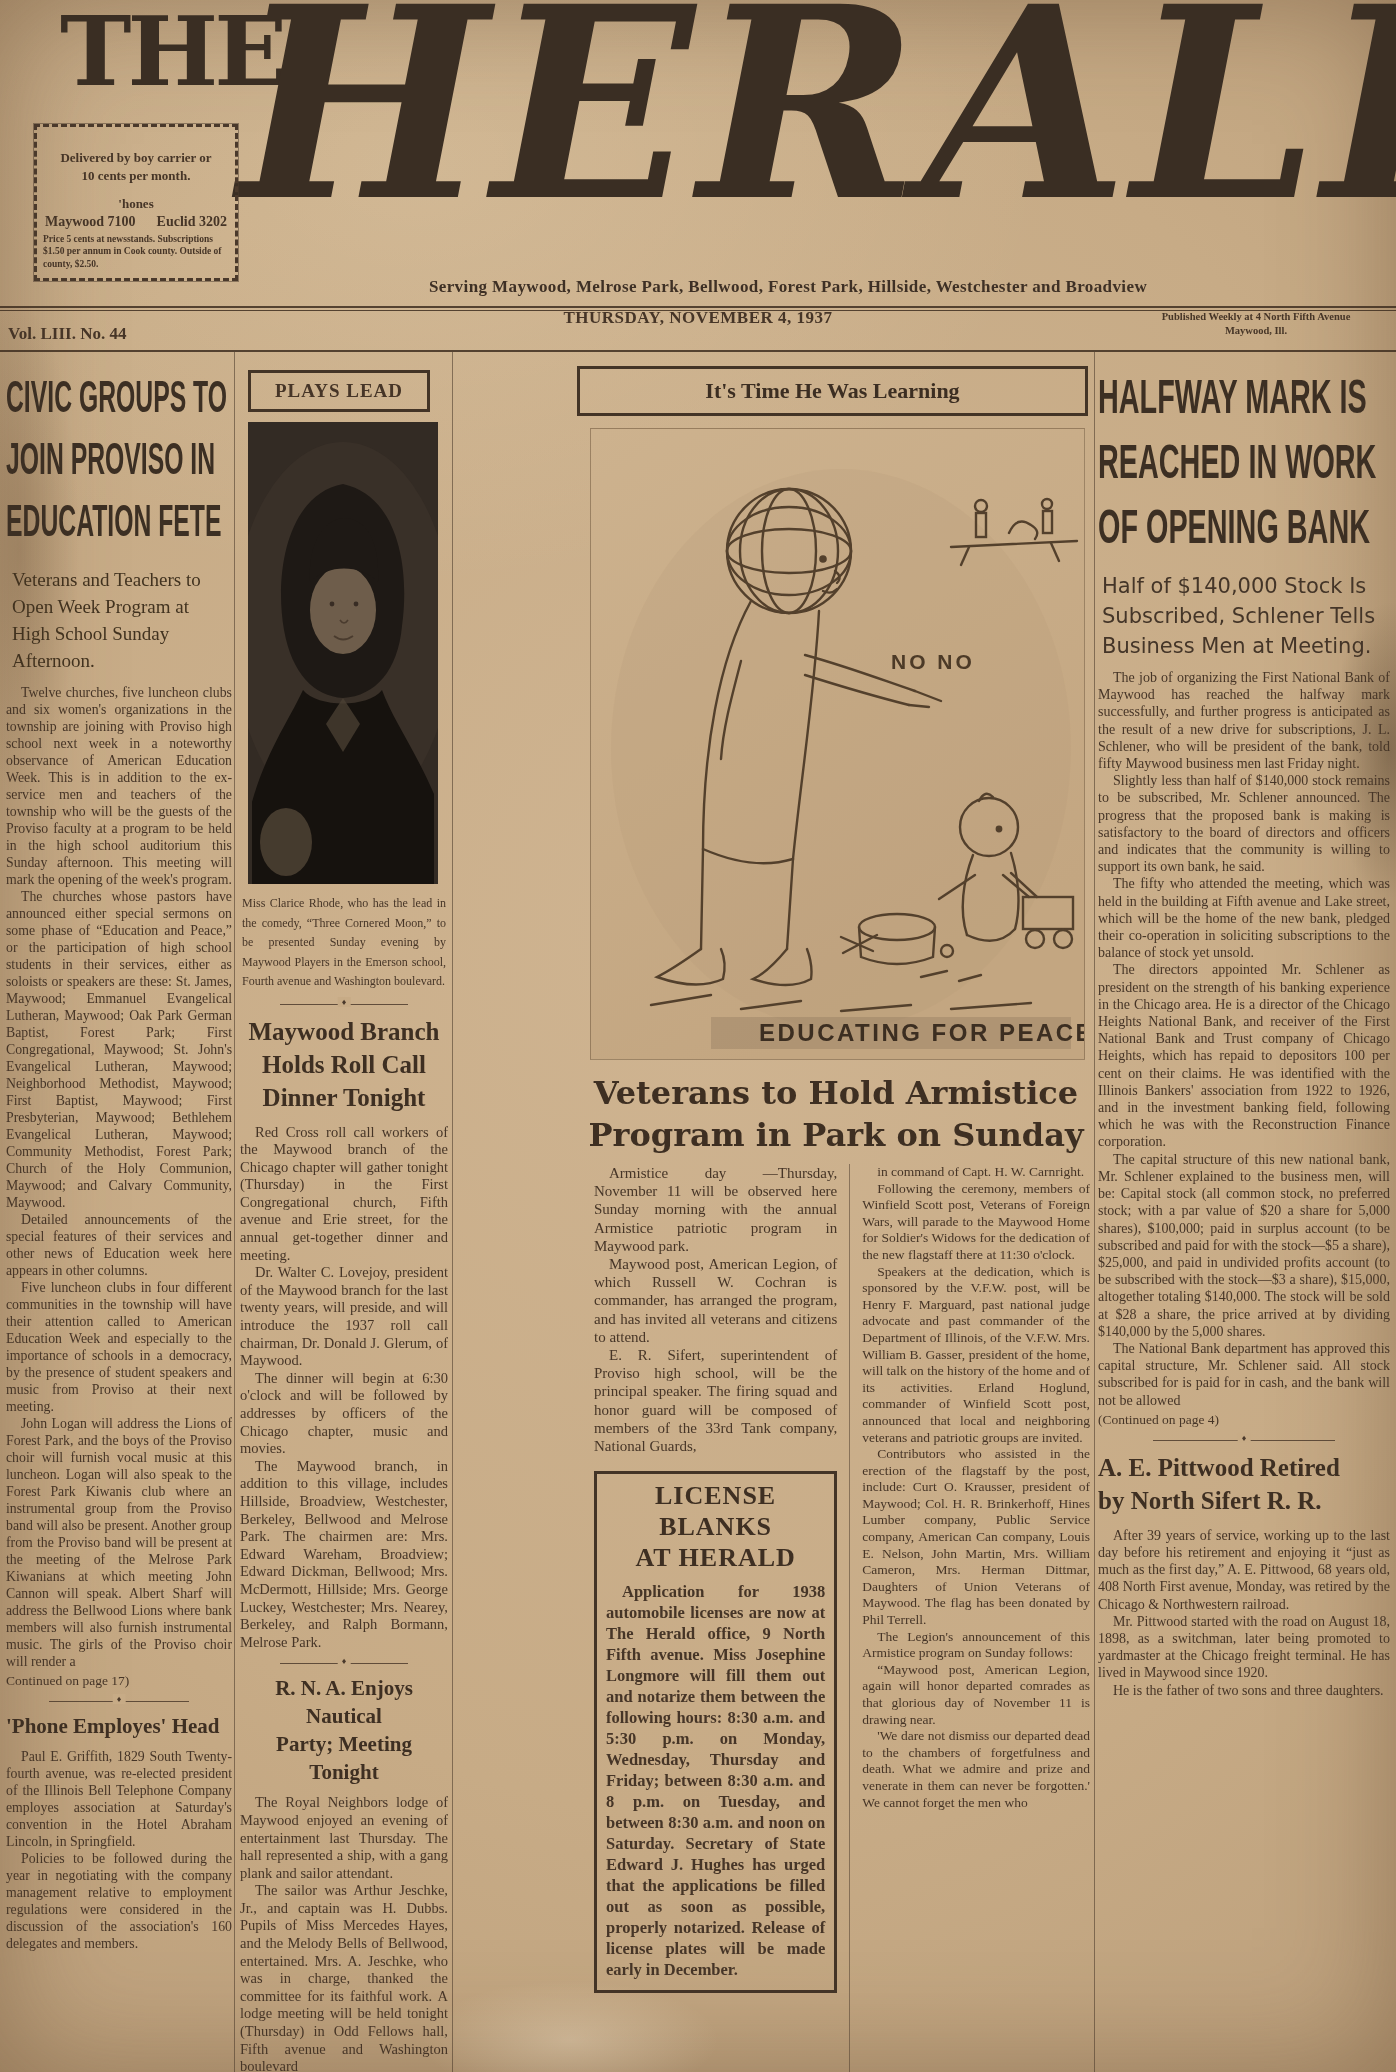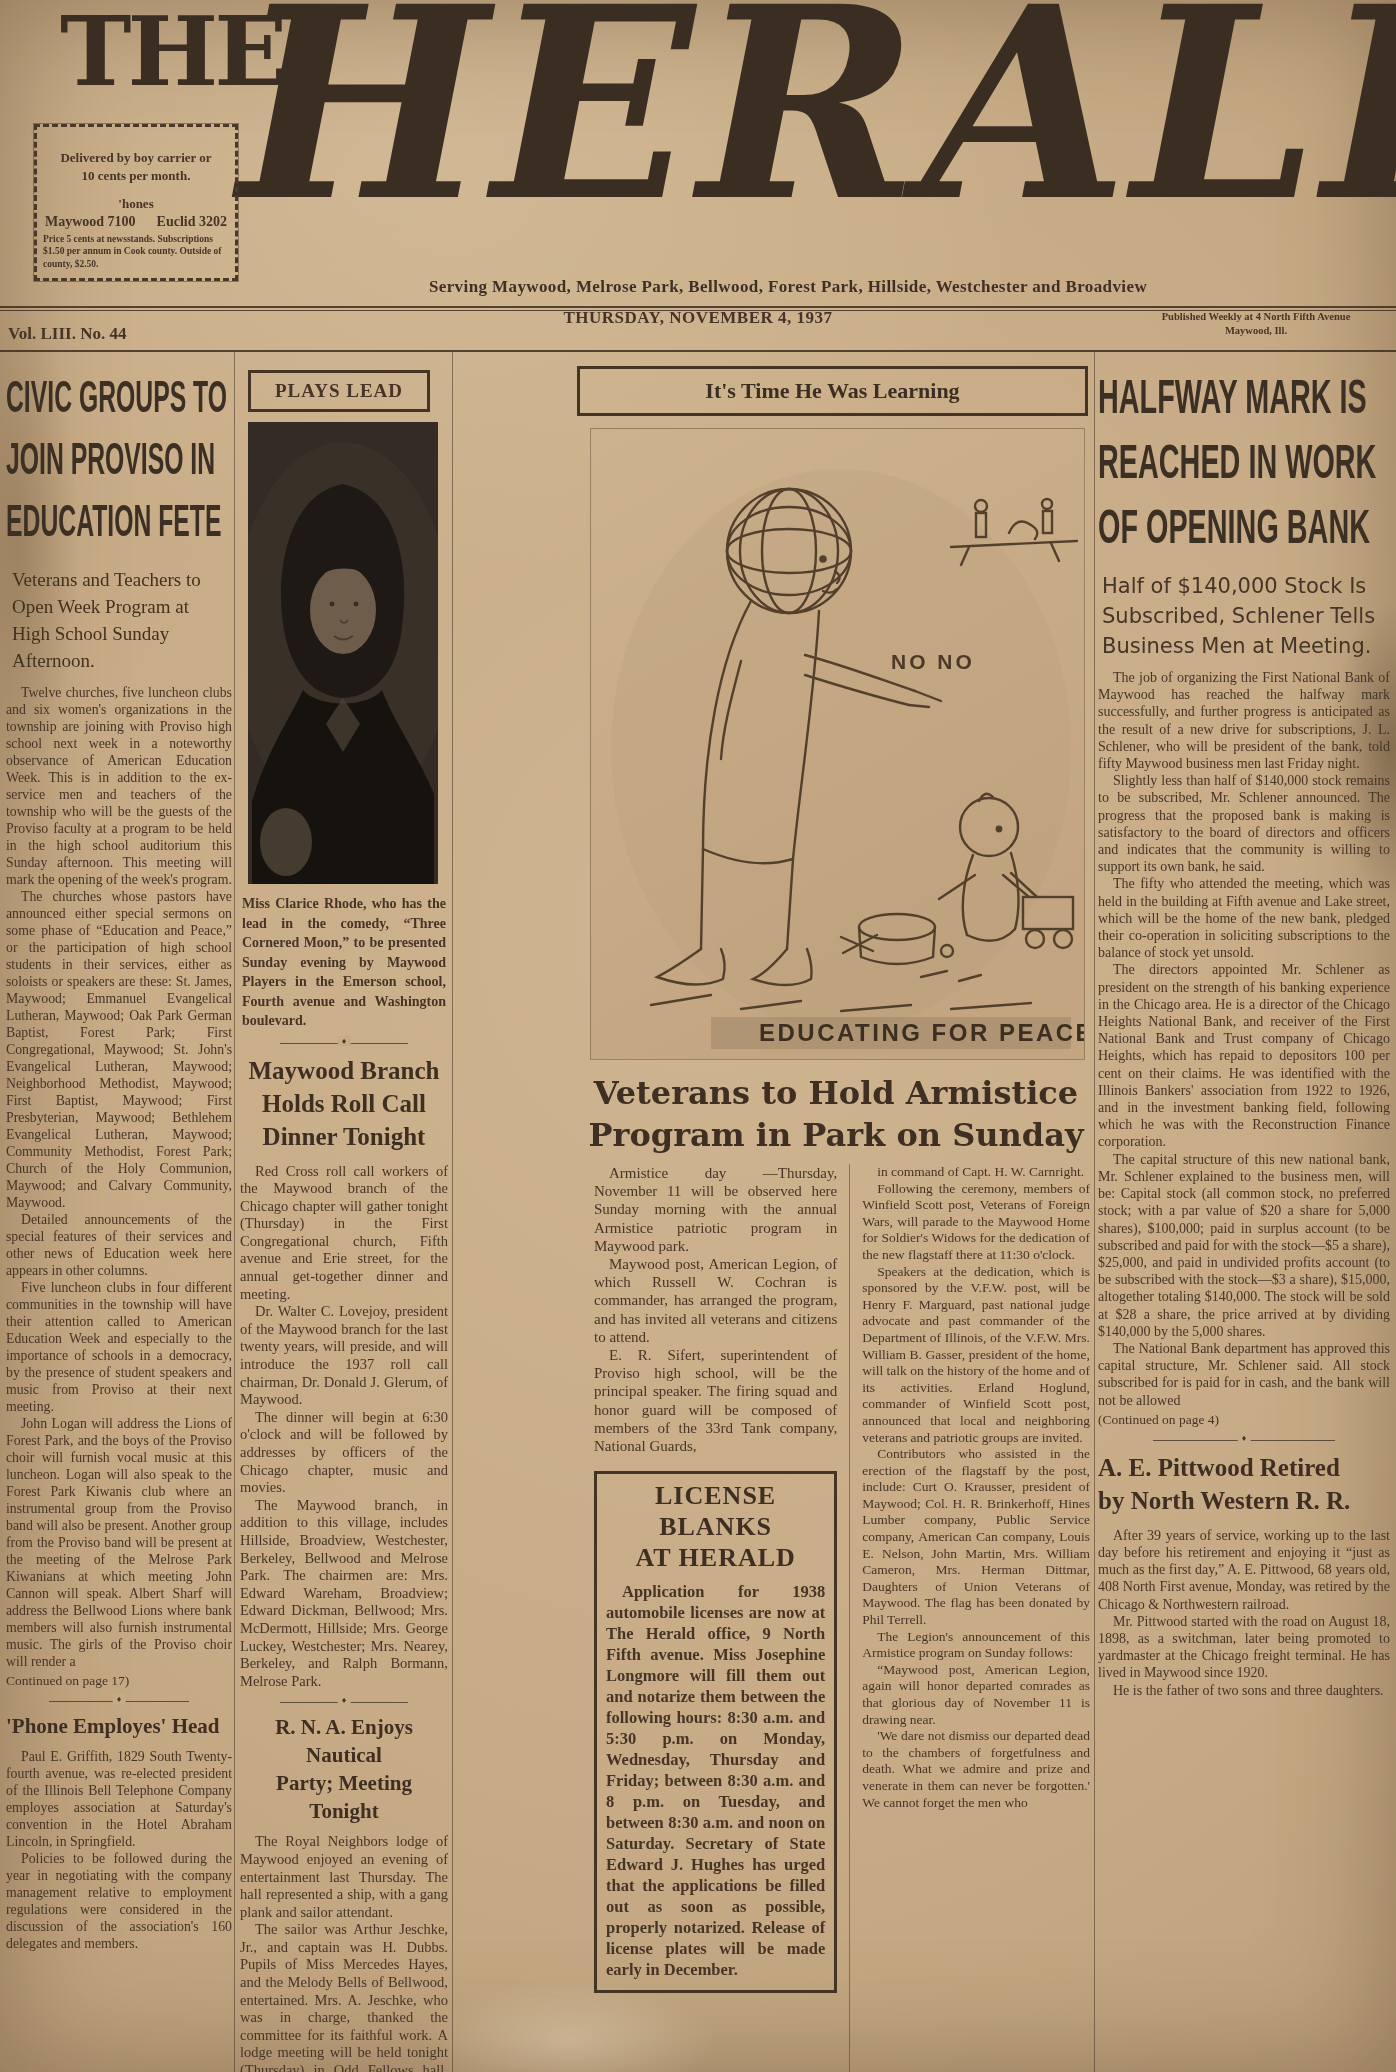--- a/index.html
+++ b/index.html
@@ -63,21 +63,21 @@
   .h-serif26 p{font-size:25px;line-height:33px;}
   .h-serif22 p{font-size:21px;line-height:28px;}
   .h-left p{text-align:left;}
   .h-vet p{font-size:32px;line-height:42px;font-family:"DejaVu Serif",serif;}
 
   .kicker{border:3px solid #433426;margin:18px 0 10px 8px;width:176px;text-align:center;
     font-weight:bold;font-size:19px;line-height:36px;letter-spacing:1px;}
   .photo{margin-left:8px;width:190px;height:462px;position:relative;overflow:hidden;
     background:linear-gradient(160deg,#453c33 0%,#332c25 45%,#27211c 100%);
     box-shadow:inset 0 0 30px rgba(0,0,0,.5);}
-  .caption{margin:10px 2px 0;font-size:14px;line-height:19.5px;text-align:justify;font-weight:bold;}
+  .caption{margin:10px 2px 0;font-size:12px;line-height:19.5px;text-align:justify;}
 
   .cartoon-title{border:3px solid #433426;margin:14px 0 12px 121px;width:505px;text-align:center;
     font-weight:bold;font-size:22px;line-height:44px;color:#3c2e22;}
   .cartoon-panel{margin-left:134px;width:493px;height:630px;position:relative;
     border:1px solid rgba(70,50,30,.35);background:linear-gradient(150deg,#cdb28e, #c3a681 80%);}
   .vet-head{margin:12px 0 4px 110px;width:540px;}
   .subcols{display:flex;margin-top:8px;height:940px;overflow:hidden;}
   .subL{width:252px;margin-left:138px;padding-right:12px;border-right:1px solid rgba(70,53,39,.5);}
   .subR{width:236px;padding-left:12px;position:relative;}
   .license{border:3px solid #433426;margin-top:16px;padding:6px 9px 10px;}
@@ -312,21 +312,21 @@
         <p>Slightly less than half of $140,000 stock remains to be subscribed, Mr. Schlener announced. The progress that the proposed bank is making is satisfactory to the board of directors and officers and indicates that the community is willing to support its own bank, he said.</p>
         <p>The fifty who attended the meeting, which was held in the building at Fifth avenue and Lake street, which will be the home of the new bank, pledged their co-operation in soliciting subscriptions to the balance of stock yet unsold.</p>
         <p>The directors appointed Mr. Schlener as president on the strength of his banking experience in the Chicago area. He is a director of the Chicago Heights National Bank, and receiver of the First National Bank and Trust company of Chicago Heights, which has repaid to depositors 100 per cent on their claims. He was identified with the Illinois Bankers' association from 1922 to 1926, and in the investment banking field, following which he was with the Reconstruction Finance corporation.</p>
         <p>The capital structure of this new national bank, Mr. Schlener explained to the business men, will be: Capital stock (all common stock, no preferred stock; with a par value of $20 a share for 5,000 shares), $100,000; paid in surplus account (to be subscribed and paid for with the stock—$5 a share), $25,000, and paid in undivided profits account (to be subscribed with the stock—$3 a share), $15,000, altogether totaling $140,000. The stock will be sold at $28 a share, the price arrived at by dividing $140,000 by the 5,000 shares.</p>
         <p>The National Bank department has approved this capital structure, Mr. Schlener said. All stock subscribed for is paid for in cash, and the bank will not be allowed</p>
       </div>
     <div class="continued">(Continued on  page  4)</div>
     <div class="divider"></div>
     <div class="art-head h-serif26 h-left">
         <p>A. E. Pittwood Retired</p>
-        <p>by North Western R. R.</p>
+        <p>by North Sifert R. R.</p>
       </div>
     <div class="body b4" style="margin-top:10px;">
         <p>After 39 years of service, working up to the last day before his retirement and enjoying it “just as much as the first day,” A. E. Pittwood, 68 years old, 408 North First avenue, Monday, was retired by the Chicago &amp; Northwestern railroad.</p>
         <p>Mr. Pittwood started with the road on August 18, 1898, as a switchman, later being promoted to yardmaster at the Chicago freight terminal. He has lived in Maywood since 1920.</p>
         <p>He is the father of two sons and three daughters.</p>
       </div>
   </div>
 
 </div>
 

